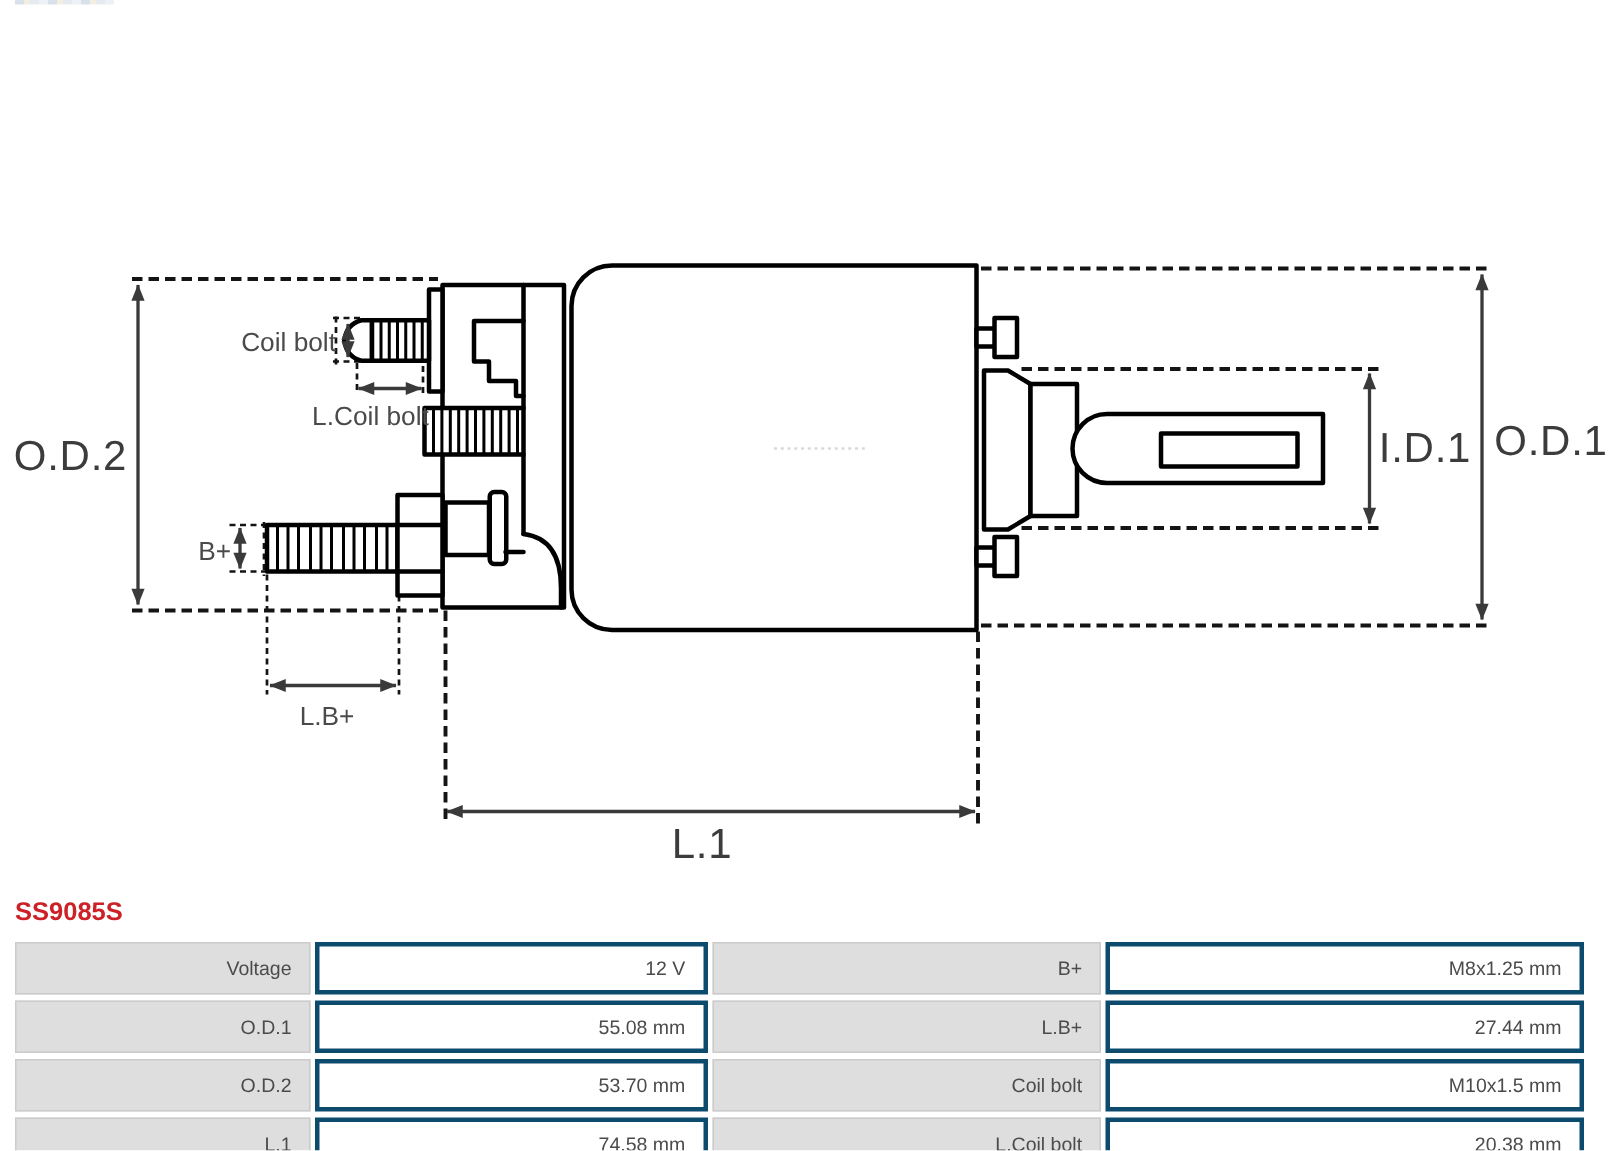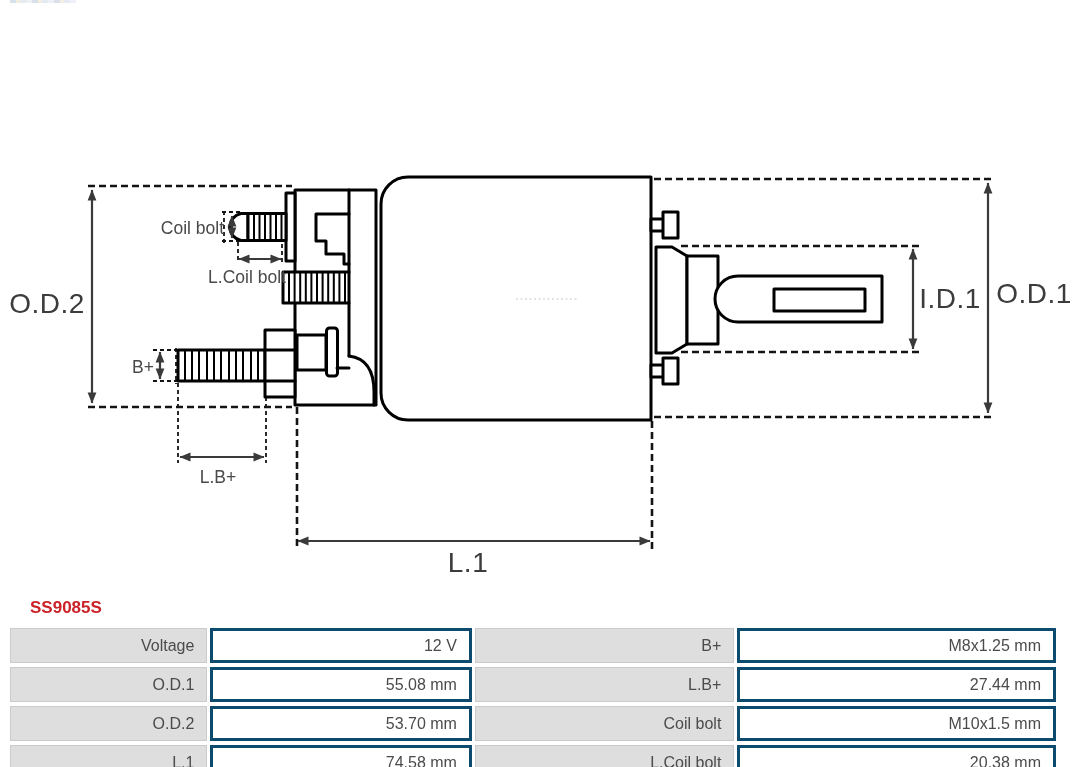--- a/index.html
+++ b/index.html
@@ -3,23 +3,23 @@
 <meta charset="utf-8">
 <style>
   html,body{margin:0;padding:0;background:#ffffff;}
   #page{position:relative;width:1080px;height:767px;background:#ffffff;overflow:hidden;
         font-family:"Liberation Sans",sans-serif;}
   #logo-strip{position:absolute;left:10px;top:0;width:66px;height:3px;opacity:.55;
         background:repeating-linear-gradient(90deg,#b9c7d8 0 6px,#e8e0c8 6px 10px,#cfdae6 10px 16px,#dfe6ee 16px 22px);}
   #diagram{position:absolute;left:0;top:0;width:1080px;height:592px;}
   .dim-label-lg{font-size:28px;fill:#3c3c3c;letter-spacing:.5px;}
   .dim-label-sm{font-size:17.5px;fill:#4a4a4a;}
-  #part-number{position:absolute;left:10px;top:598px;font-size:17px;font-weight:bold;color:#cb2127;margin-left:20px;}
+  #part-number{position:absolute;left:10px;top:598px;font-size:17px;font-weight:bold;color:#cb2127;}
   #spec-table{position:absolute;left:7px;top:624px;width:1052px;border-collapse:separate;border-spacing:3px 4px;}
-  #spec-table td{height:29px;font-size:16px;color:#4b4b4b;text-align:right;padding:0 12px 0 4px;
+  #spec-table td{height:29px;font-size:13px;color:#4b4b4b;text-align:right;padding:0 12px 0 4px;
         vertical-align:middle;white-space:nowrap;}
   #spec-table td.lbl{background:#dedede;border:1px solid #cbcbcb;}
   #spec-table td.val{background:#ffffff;border:3px solid #0c4a6e;}
 </style>
 </head>
 <body>
 
 <div id="page">
 
   <div id="logo-strip"></div>

